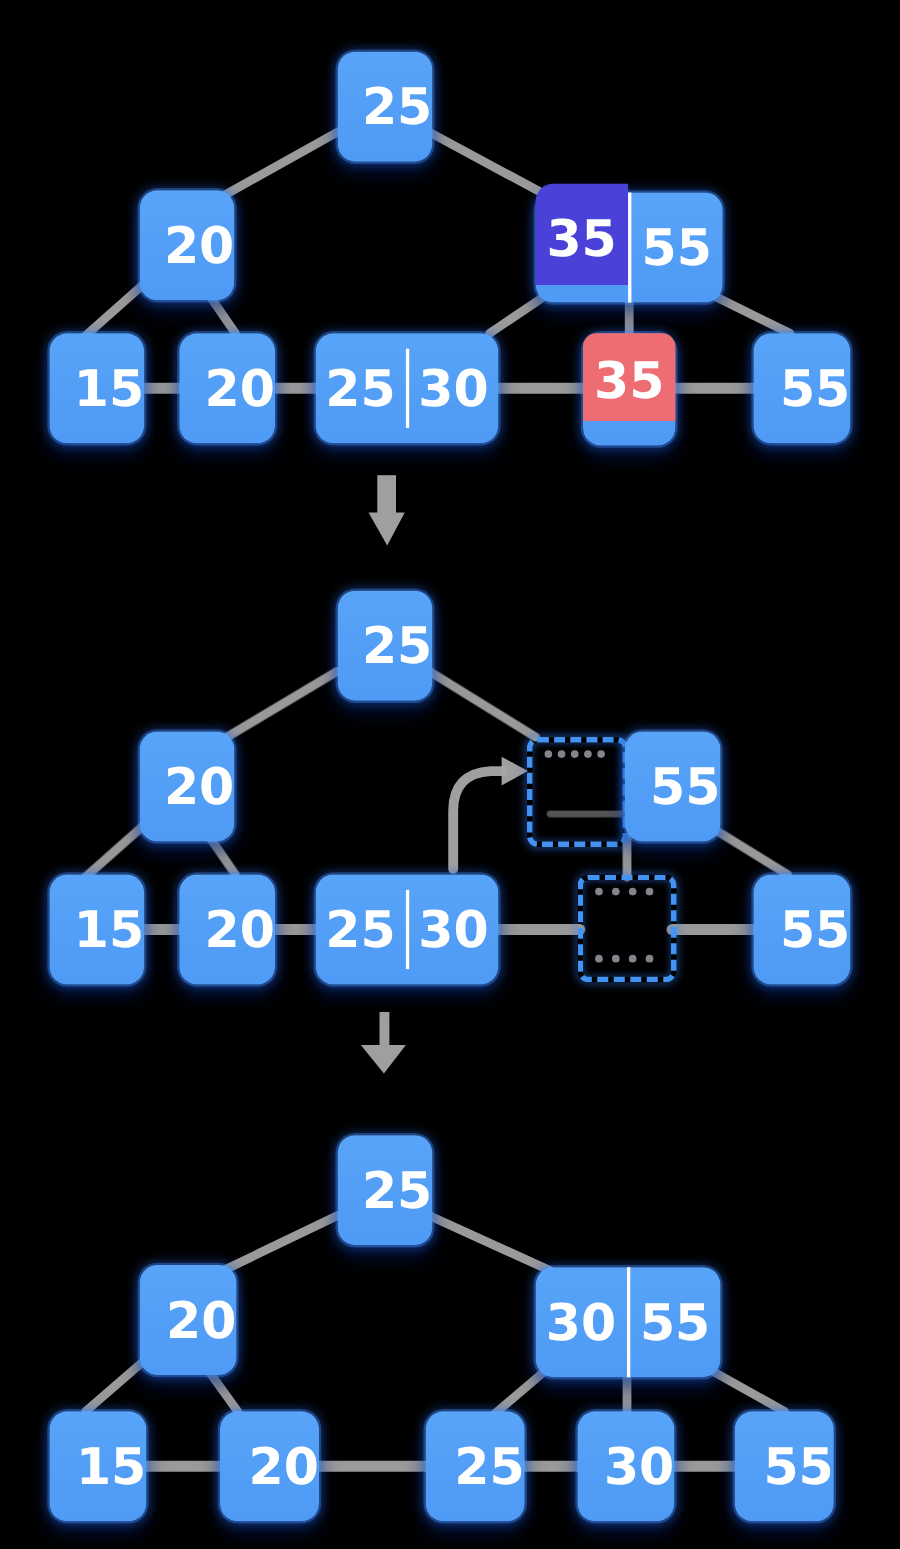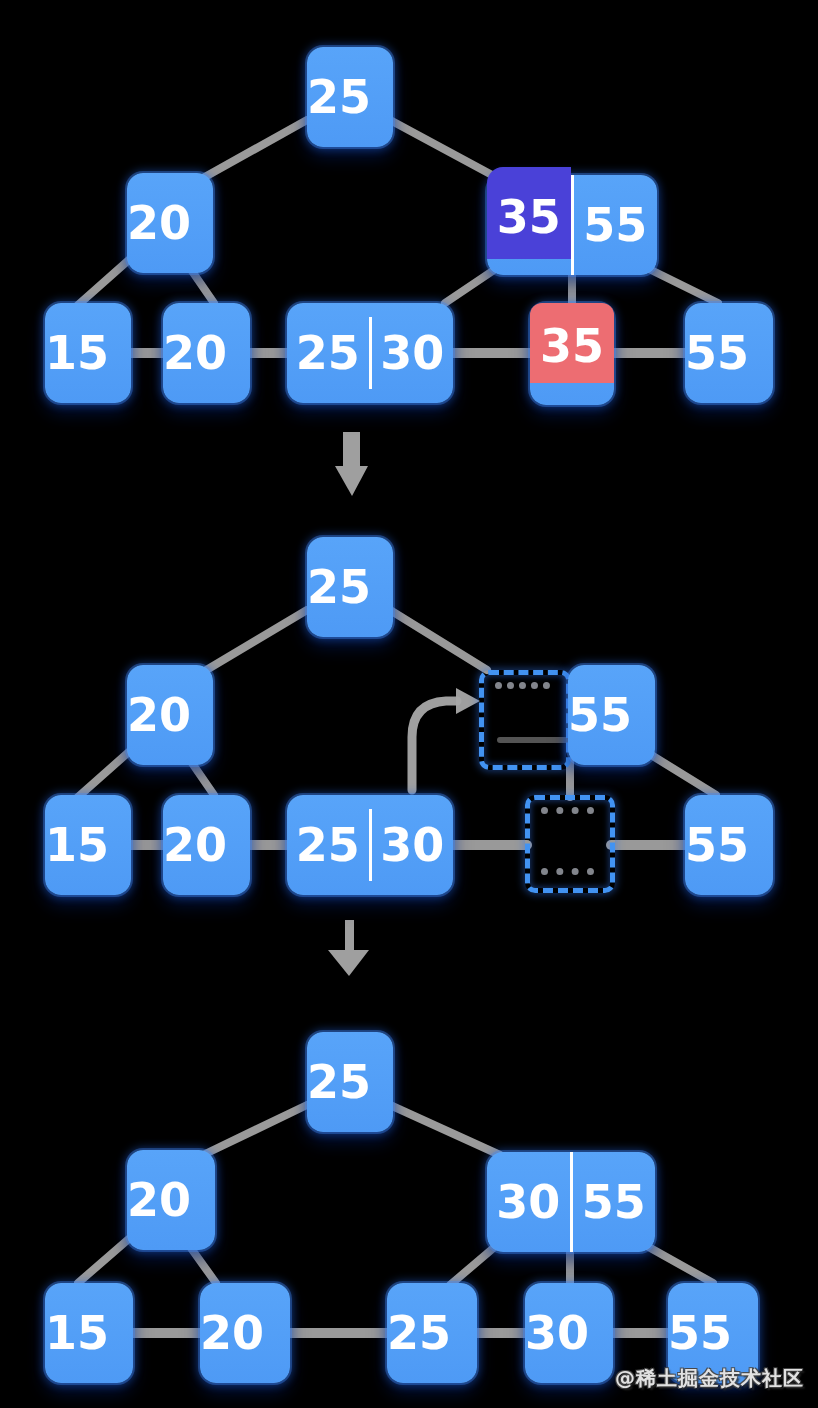--- a/index.html
+++ b/index.html
@@ -2,21 +2,21 @@
 <html><head>
 <meta charset="utf-8">
 <style>
   html,body{margin:0;padding:0;background:#000;}
   .canvas{
     position:relative;width:818px;height:1408px;background:#000;overflow:hidden;
     font-family:"DejaVu Sans","Liberation Sans",sans-serif;
   }
   svg.wires{position:absolute;left:0;top:0;width:818px;height:1408px;}
   .node{
-    position:absolute;display:flex;align-items:center;justify-content:flex-start;
+    position:absolute;display:flex;align-items:center;justify-content:flex-end;
     background:linear-gradient(180deg,#58a4f9 0%,#4e9af5 100%);
     border-radius:16px;color:#fff;font-weight:bold;font-size:46px;
     box-shadow:0 0 0 2px rgba(70,140,250,0.35),0 0 10px 2px rgba(40,110,235,0.45),0 10px 18px rgba(0,30,100,0.55);
   }
   .node .key{line-height:1;}
   .node2{padding:0;}
   .cell{flex:1 1 0;height:100%;display:flex;align-items:center;justify-content:center;}
   .vdiv{width:3px;background:#fff;align-self:stretch;flex:0 0 auto;}
   .vdiv.inset{align-self:center;height:72%;}
   .hl-purple{
@@ -204,14 +204,13 @@
   <div class="node" style="left:387px;top:1283px;width:90px;height:100px;">
     <span class="key">25</span>
   </div>
   <div class="node" style="left:525px;top:1283px;width:88px;height:100px;">
     <span class="key">30</span>
   </div>
   <div class="node" style="left:668px;top:1283px;width:90px;height:100px;">
     <span class="key">55</span>
   </div>
 
-  <div class="watermark">@稀土掘金技术社区</div>
 </div>
 
 </body></html>

